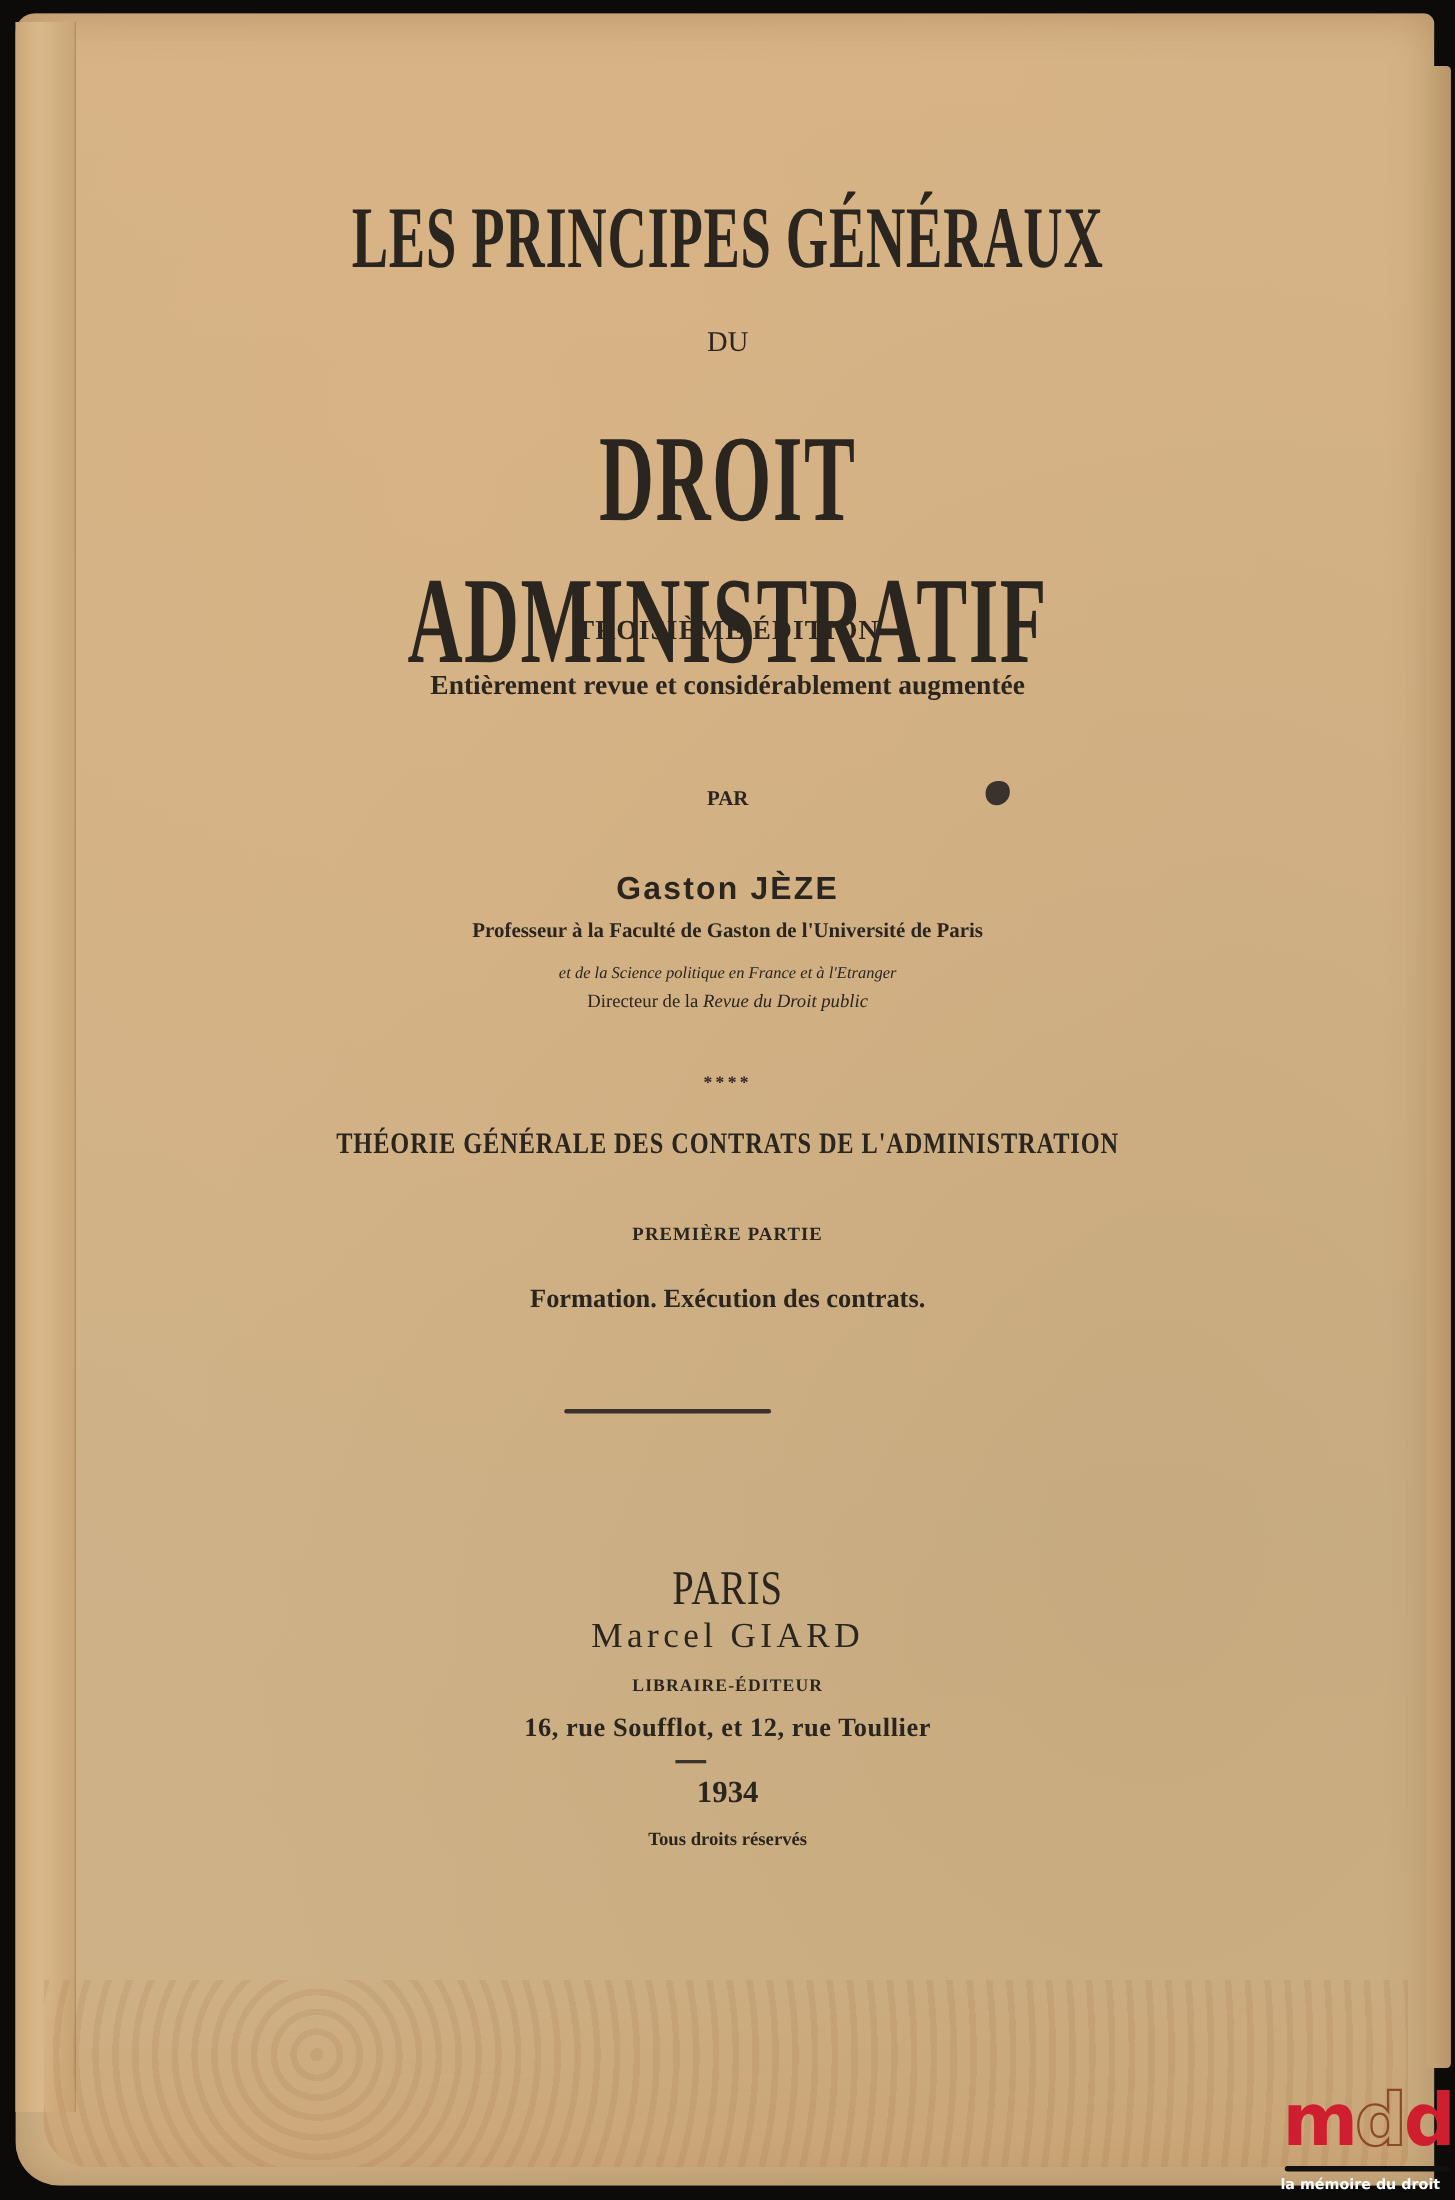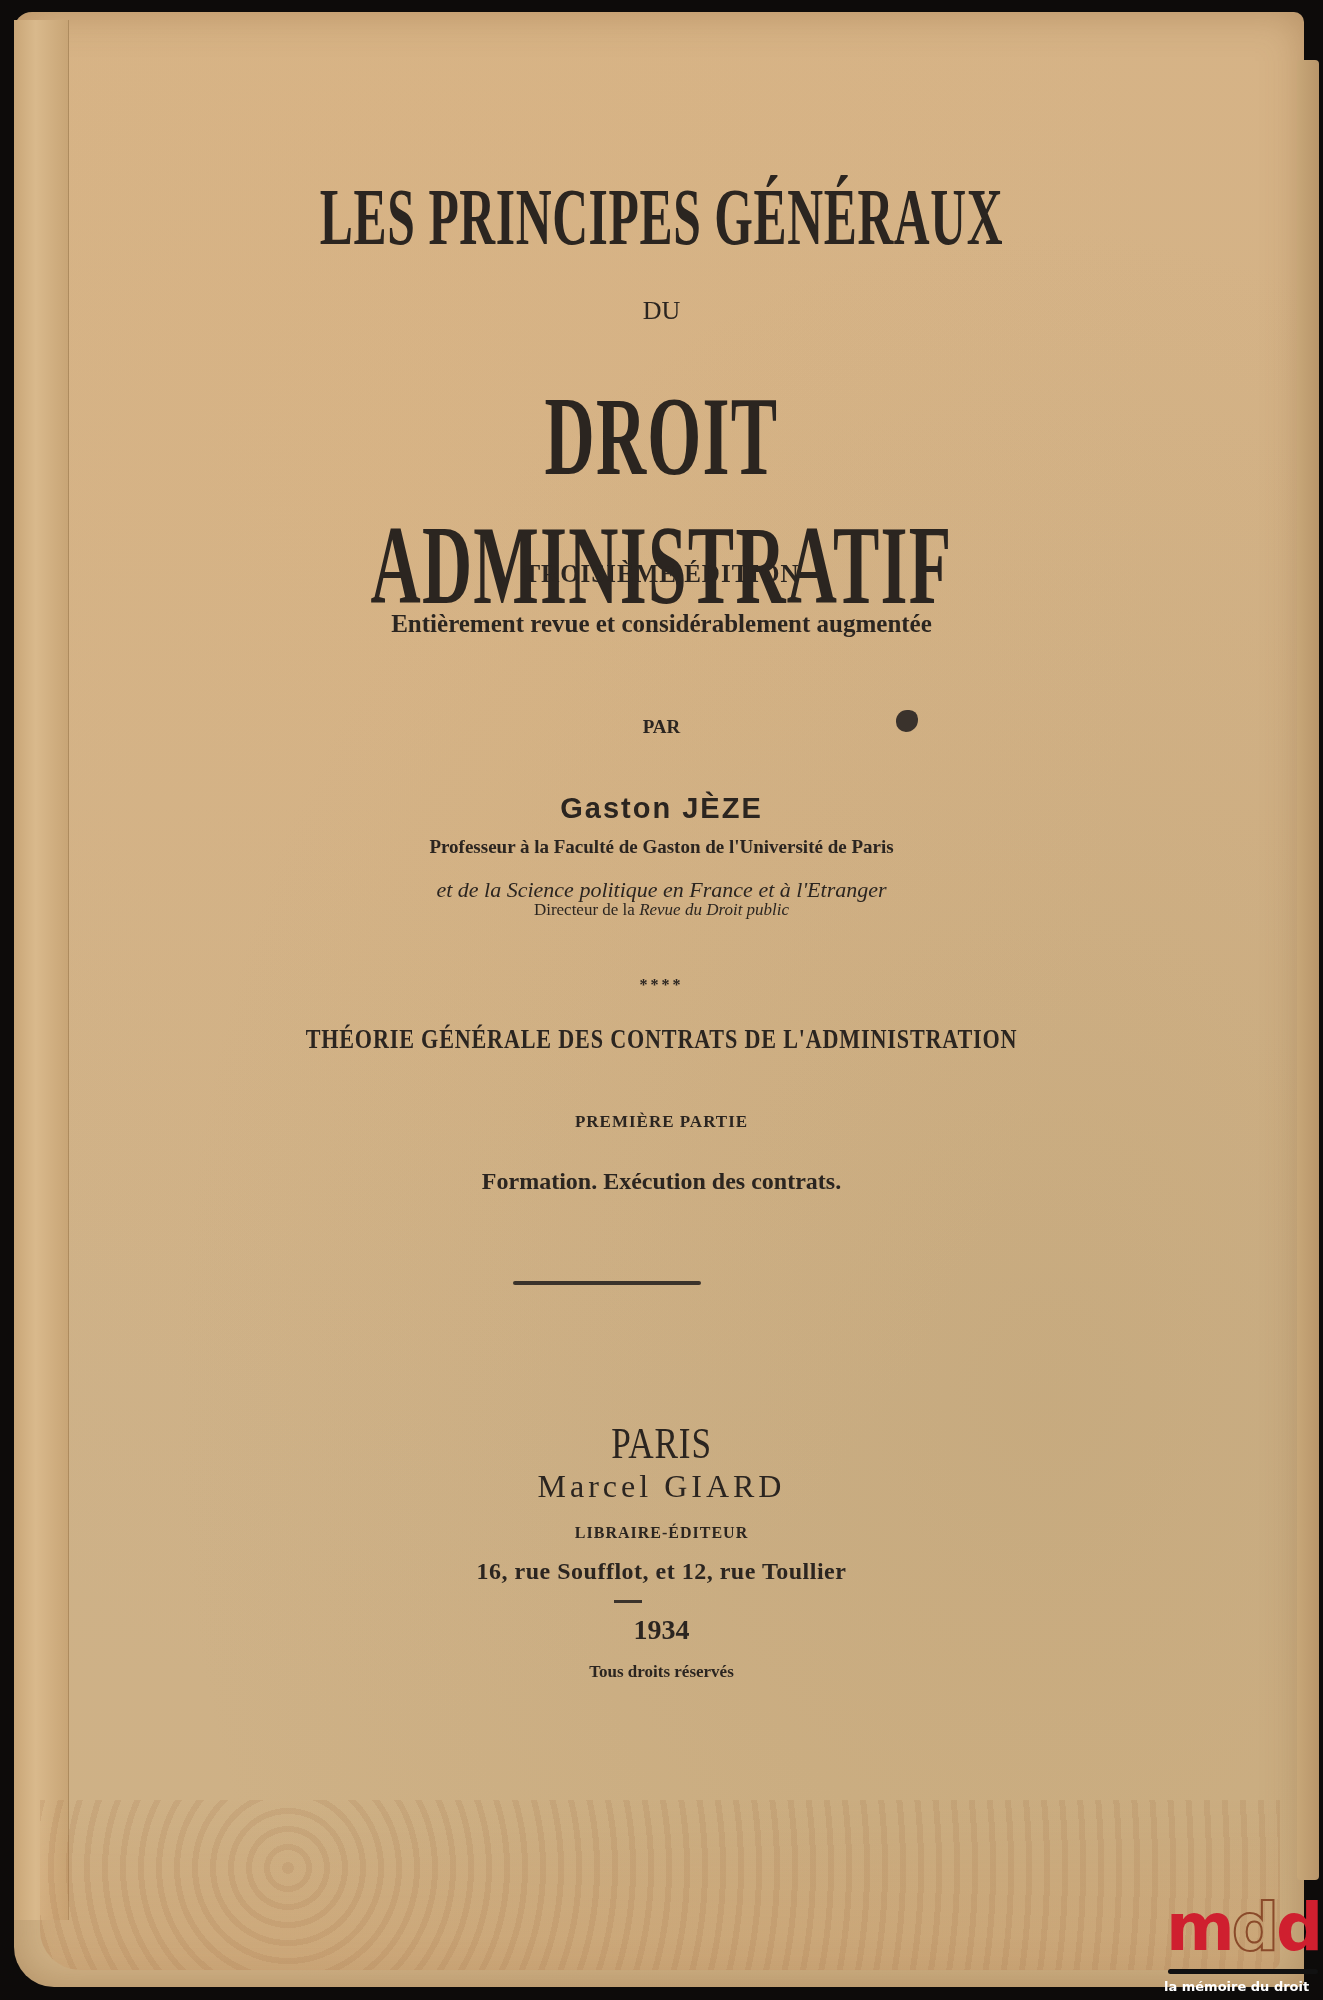--- a/index.html
+++ b/index.html
@@ -46,21 +46,21 @@
   }
   .edition { top:560px; font-weight:bold; font-size:25px; letter-spacing:1px; }
   .edition-sub { top:610px; font-weight:bold; font-size:25px; }
   .par { top:716px; font-weight:bold; font-size:19px; }
   .author {
     top:792px; font-family:"Liberation Sans", sans-serif; font-weight:bold;
     font-size:29px; letter-spacing:2px;
   }
   .aff1 { top:836px; font-size:19px; font-weight:bold; }
   .aff2 { top:900px; font-size:17px; }
-  .aff3 { top:877px; font-size:22px; font-style:italic;text-align:center; }
+  .aff3 { top:877px; font-size:15px; font-style:italic;text-align:center; }
   .ital { font-style:italic; }
   .ornament { top:976px; font-size:16px; font-weight:bold; letter-spacing:3px; }
   .subject {
     top:1024px; font-weight:bold; font-size:27px; letter-spacing:1px;
     transform:scaleX(0.82); transform-origin:center;
   }
   .part { top:1112px; font-weight:bold; font-size:17px; letter-spacing:1px; }
   .part-title { top:1168px; font-weight:bold; font-size:24px; }
   .divider {
     position:absolute; left:513px; top:1281px; width:188px; height:4px;

